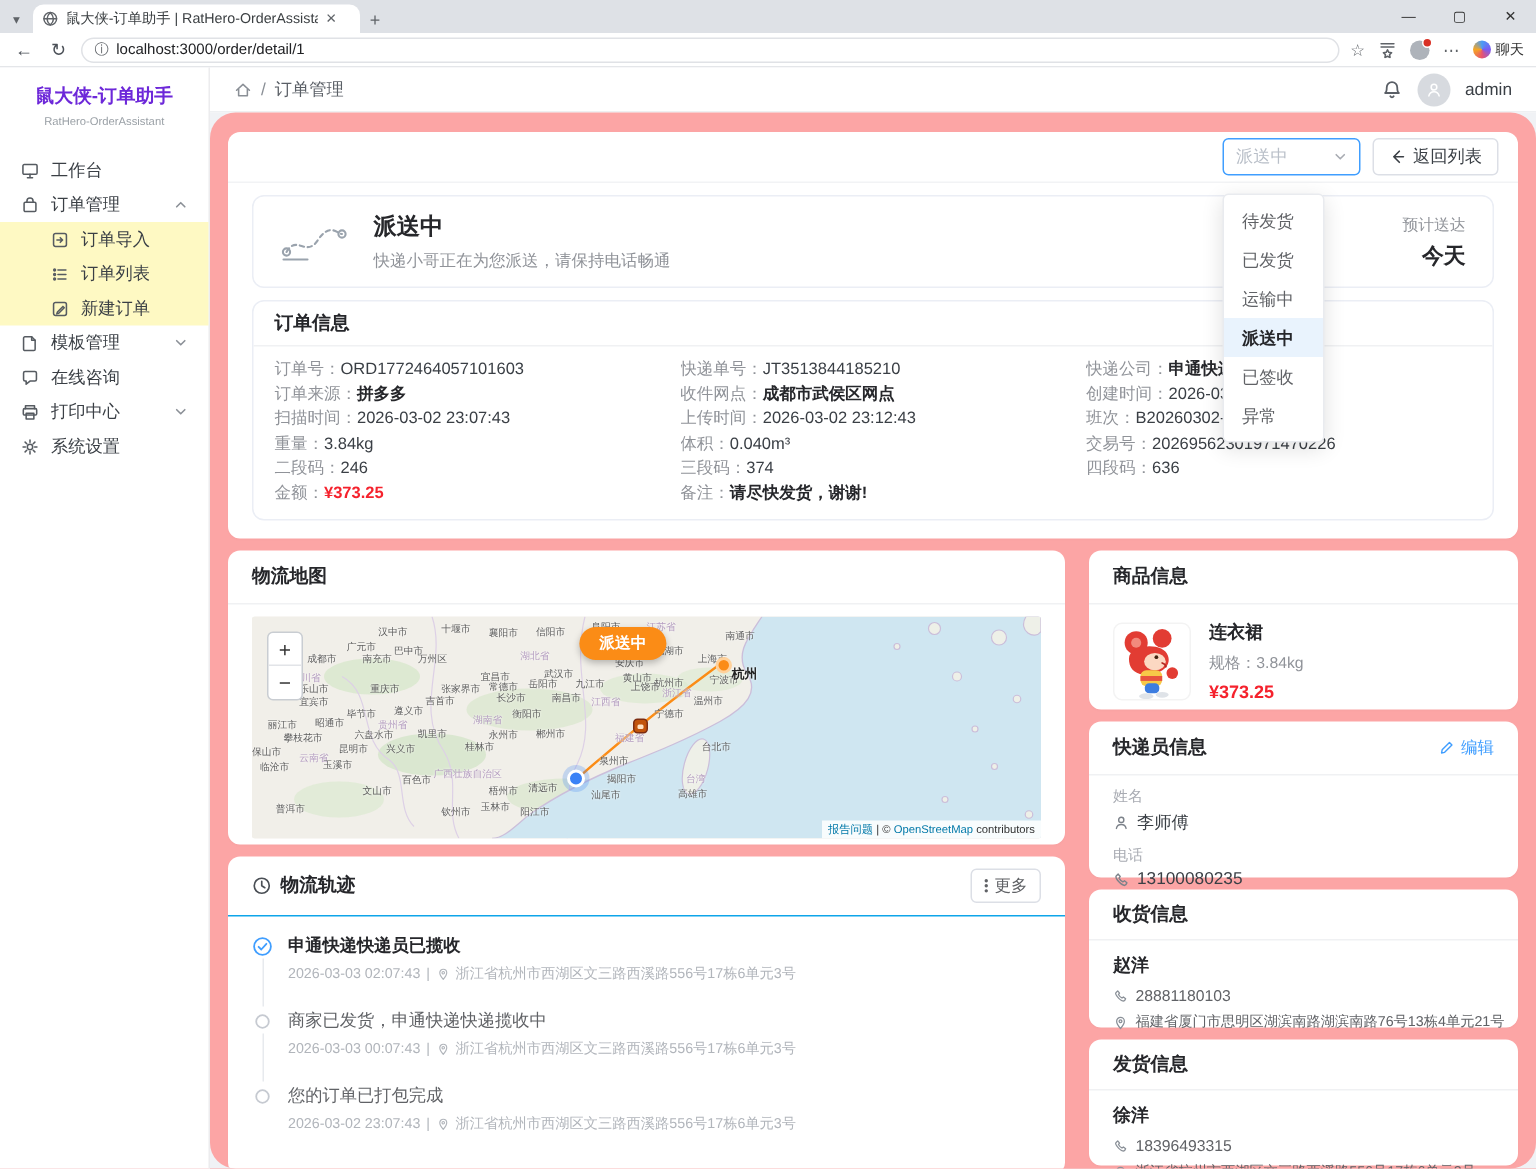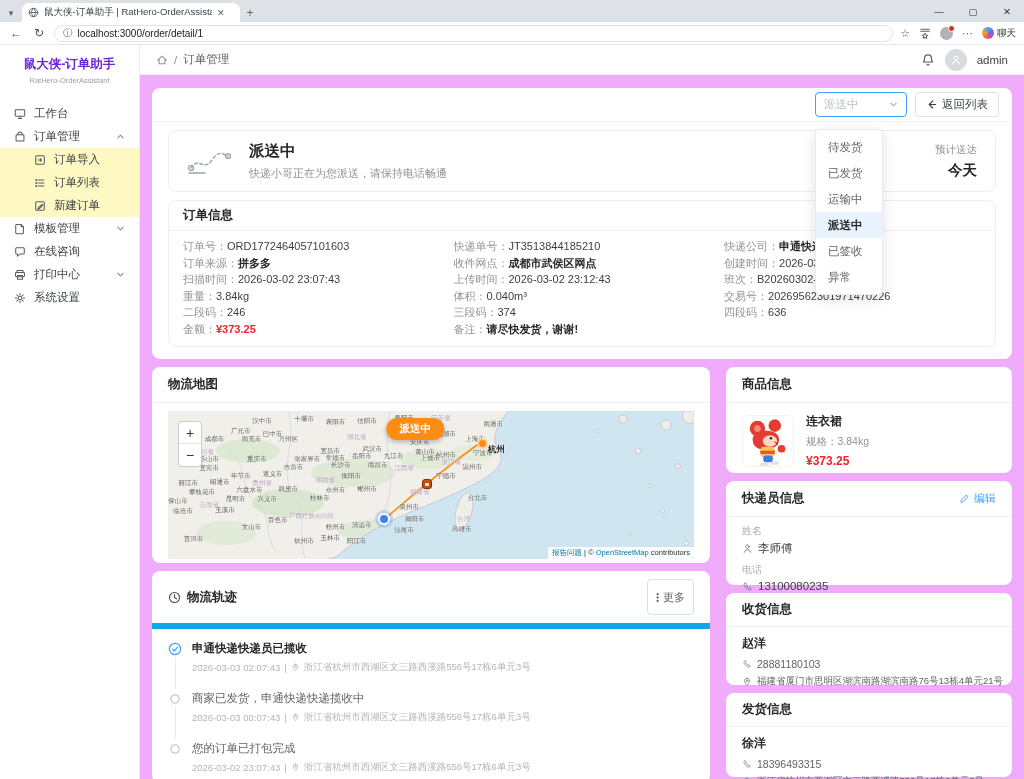--- a/index.html
+++ b/index.html
@@ -39,21 +39,21 @@
   .submenu { background:#fef9c3; }
   .submenu .menu-item { padding-left:34px; }
 
   .topbar { position:absolute; left:140px; top:45px; right:0; height:30px; background:#fff; border-bottom:1px solid #eef0f2; display:flex; align-items:center; padding:0 16px; }
   .crumb { display:flex; align-items:center; gap:6px; color:#8a8f96; font-size:11.5px; }
   .crumb .cur { color:#5a5f66; }
   .topbar-right { margin-left:auto; display:flex; align-items:center; gap:10px; }
   .avatar { width:22px; height:22px; border-radius:50%; background:#d7dadf; color:#fff; display:flex; align-items:center; justify-content:center; }
   .username { font-size:11.5px; color:#3a3f45; }
 
-  .content { position:absolute; left:140px; top:75px; right:0; bottom:0; background:#f0abfc; padding:13px 12px 0; overflow:hidden; }
+  .content { position:absolute; left:140px; top:75px; right:0; bottom:0; background:#fca5a5; padding:13px 12px 0; overflow:hidden;border-radius:17px; }
   .card { background:#fff; border-radius:8px; box-shadow:0 1px 2px rgba(0,0,0,.02); }
   .card-head { display:flex; align-items:center; padding:9px 16px; border-bottom:1px solid #f0f1f3; }
   .card-title { font-size:12.5px; font-weight:700; color:#26272b; }
 
   
   .panel-top { margin-bottom:8px; }
   .panel-toolbar { height:34px; display:flex; align-items:center; justify-content:flex-end; gap:8px; padding:0 13px; border-bottom:1px solid #f2f3f5; position:relative; }
   .status-select { width:92px; height:25px; border:1px solid #409eff; border-radius:4px; display:flex; align-items:center; padding:0 8px; gap:6px; position:relative; background:#fff; }
   .status-select .sel-text { flex:1; font-size:11.5px; color:#b9bfc8; }
   .back-btn { height:25px; border:1px solid #dcdfe6; border-radius:4px; background:#fff; display:flex; align-items:center; gap:5px; padding:0 10px; font-size:11.5px; color:#3a3f45; }
@@ -96,23 +96,23 @@
   .m-origin { left:58.7%; top:18.5%; width:11px; height:11px; border-radius:50%; background:#fb8c16; border:2px solid #ffd19b; }
   .m-origin-label { left:60.8%; top:22.5%; font-size:8.5px; font-weight:700; color:#222; text-shadow:0 0 2px #fff; }
   .m-truck { left:48.2%; top:46%; width:10px; height:10px; border-radius:3px; background:#c2540c; border:1px solid #7c2d12; display:flex; align-items:center; justify-content:center; }
   .m-truck i { width:4px; height:3px; background:#ffe3c4; border-radius:1px; }
   .m-dest { left:40%; top:69%; width:12px; height:12px; border-radius:50%; background:#3b82f6; border:2px solid #fff; box-shadow:0 0 0 3px rgba(59,130,246,.25); }
   .map-attr { position:absolute; right:0; bottom:0; background:rgba(255,255,255,.85); font-size:7.5px; color:#333; padding:1px 4px; z-index:5; }
   .map-attr .lnk { color:#0078a8; }
 
   
   .tl-card { height:212px; }
-  .tl-head { display:flex; align-items:center; padding:8px 16px; border-bottom:6px solid #0ea5e9; }
+  .tl-head { display:flex; align-items:center; padding:8px 16px; border-bottom:1px solid #0ea5e9; }
   .tl-title { display:flex; align-items:center; gap:6px; font-size:12.5px; font-weight:700; color:#26272b; }
-  .more-btn { margin-left:auto; height:36px; border:1px solid #dcdfe6; border-radius:4px; background:#fff; display:flex; align-items:center; gap:4px; padding:10px 8px; font-size:11px; color:#606266; }
+  .more-btn { margin-left:auto; height:23px; border:1px solid #dcdfe6; border-radius:4px; background:#fff; display:flex; align-items:center; gap:4px; padding:10px 8px; font-size:11px; color:#606266; }
   .tl-body { padding:12px 16px 0; }
   .tl-item { display:flex; gap:10px; position:relative; padding-bottom:17px; }
   .tl-item:not(:last-child)::before { content:""; position:absolute; left:6.5px; top:16px; bottom:2px; width:1px; background:#e7eaee; }
   .tl-dot { width:14px; height:14px; flex:none; margin-top:1px; }
   .tl-dot.done { color:#409eff; }
   .tl-dot.pending { color:#c6cad1; }
   .tl-t { font-size:11.5px; color:#606266; }
   .tl-item.first .tl-t { font-weight:700; color:#26272b; }
   .tl-meta { margin-top:5px; font-size:9.5px; color:#b1b5bb; display:flex; align-items:center; gap:4px; white-space:nowrap; }
 

